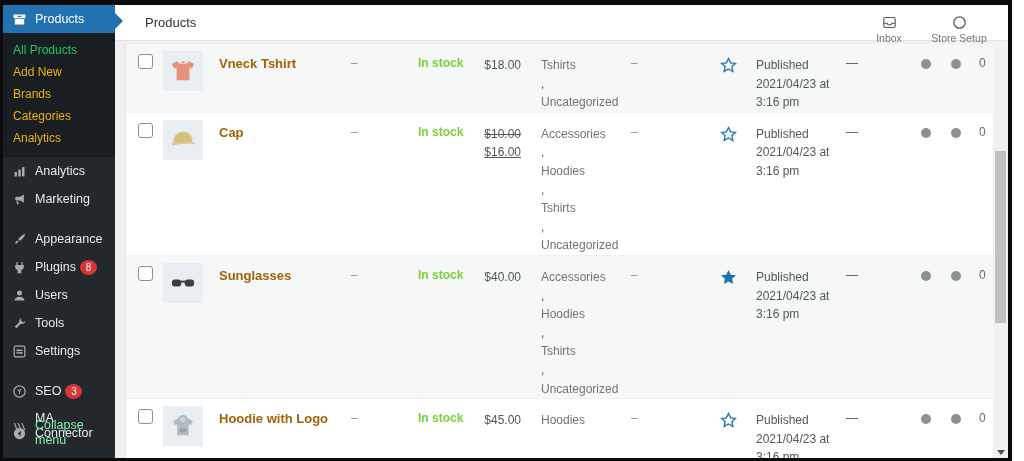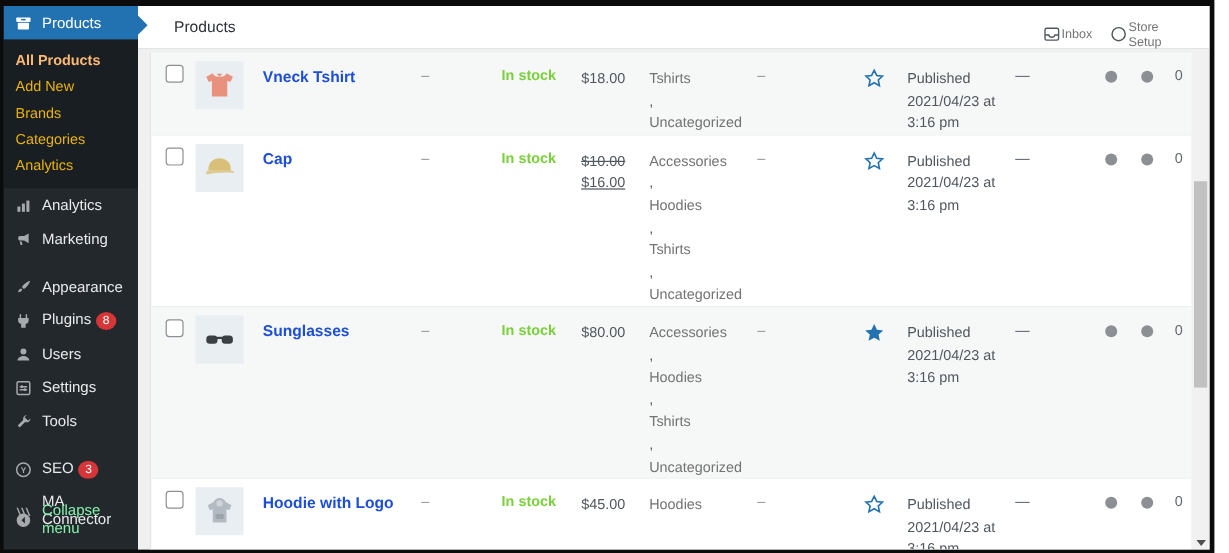--- a/index.html
+++ b/index.html
@@ -8,54 +8,54 @@
   
   .sidebar{position:absolute;left:3px;top:5px;bottom:3px;width:112px;background:#23282d;
            color:#f0f0f1;font-size:12.5px;overflow:hidden;}
   .side-item{display:flex;align-items:center;gap:8px;padding:6px 8px;color:#e8eaec;cursor:pointer;}
   .side-item .ic{width:16px;height:16px;flex:0 0 16px;color:#a7aaad;display:flex;align-items:center;justify-content:center;}
   .side-item .ic svg{width:15px;height:15px;}
   .side-item.active{background:#2271b1;color:#fff;}
   .side-item.active .ic{color:#fff;}
   .submenu{background:#191e23;padding:6px 0 8px 0;}
   .sub-item{padding:4px 10px;color:#eab308;font-size:12px;cursor:pointer;}
-  .sub-item.current{color:#fdba74;font-weight:bold;}
+  .sub-item.current{color:#22c55e;font-weight:normal;}
   .gap{height:12px;}
   .badge{display:inline-block;min-width:15px;height:15px;line-height:15px;border-radius:50%;
          background:#d63638;color:#fff;font-size:10px;text-align:center;margin-left:4px;padding:0 1px;}
   .collapse-item{position:absolute;bottom:4px;left:0;right:0;color:#86efac;}
   .menu-arrow{position:absolute;left:115px;top:13px;width:0;height:0;
               border-top:8px solid transparent;border-bottom:8px solid transparent;
               border-left:8px solid #2271b1;z-index:5;}
   .side-label{line-height:1.2;}
   
   .content{position:absolute;left:115px;top:5px;right:4px;bottom:3px;background:#f0f0f1;overflow:hidden;}
   .topbar{position:absolute;left:0;right:0;top:0;height:35px;background:#fff;border-bottom:1px solid #e2e4e7;
           display:flex;align-items:center;}
   .page-title{padding-left:30px;font-size:13px;color:#2c3338;font-weight:500;}
   .activity{margin-left:auto;display:flex;padding-right:14px;}
-  .activity-item{width:70px;display:flex;flex-direction:row;align-items:center;justify-content:center;
+  .activity-item{width:70px;display:flex;flex-direction:column;align-items:center;justify-content:center;
                  color:#50575e;cursor:pointer;padding-top:12px;}
   .activity-item svg{width:17px;height:17px;}
   .activity-item .alabel{font-size:10.5px;color:#757575;margin-top:1px;}
   
   .table{position:absolute;left:10px;right:15px;top:39px;bottom:0;background:#fff;
          border-left:1px solid #e2e4e7;overflow:hidden;}
   .row{display:grid;grid-template-columns:30px 56px 132px 67px 60px 50px 105px 85px 40px 95px 65px 30px 30px 1fr;
        min-height:54px;border-top:1px solid #f0f0f1;font-size:12px;color:#50575e;align-items:start;}
   .row:first-child{border-top:none;}
   .row.striped{background:#f6f7f7;}
   .cell{padding-top:12px;}
   .cb-cell{padding:10px 0 0 12px;}
   .cb{display:inline-block;width:13px;height:13px;border:1px solid #8c8f94;border-radius:3px;background:#fff;cursor:pointer;}
   .thumb-cell{padding:7px 0 0 7px;}
   .thumb{width:40px;height:40px;background:#e9eef3;display:flex;align-items:center;justify-content:center;cursor:pointer;}
   .thumb svg{width:28px;height:28px;}
   .name-cell{padding:12px 0 0 7px;}
-  .name-link{color:#1d4ed8;font-weight:600;font-size:13px;text-decoration:none;cursor:pointer;}
+  .name-link{color:#a16207;font-weight:600;font-size:13px;text-decoration:none;cursor:pointer;}
   .sku-cell{padding-left:7px;color:#8c8f94;}
   .stock-cell{padding-left:7px;font-weight:bold;color:#7ad03a;}
   .price-cell{text-align:right;padding-right:0;line-height:1.55;}
   .price-old{text-decoration:line-through;display:block;}
   .price-new{text-decoration:underline;display:block;}
   .cats-cell{padding-left:20px;padding-right:12px;line-height:1.55;}
   .cat-link{color:#737373;text-decoration:none;cursor:pointer;}
   .tags-cell{padding-left:5px;color:#8c8f94;}
   .star-cell{padding-left:8px;}
   .star{width:19px;height:19px;color:#2271b1;cursor:pointer;display:inline-block;}
@@ -136,36 +136,36 @@
           <span class="ic">
             <svg viewBox="0 0 24 24" fill="currentColor">
               <circle cx="12" cy="8" r="4"></circle>
               <path d="M4 20c.5-4 4-6 8-6s7.5 2 8 6z"></path>
             </svg>
           </span>
           <span class="side-label">Users</span>
         </div>
         <div class="side-item">
           <span class="ic">
+            <svg viewBox="0 0 24 24" fill="currentColor">
+              <path d="M21.5 7.5a5.2 5.2 0 0 1-7.2 4.8L7 19.6 4.4 17l7.3-7.3A5.2 5.2 0 0 1 16.5 3l-2.9 2.9 4.5 4.5z"></path>
+            </svg>
+          </span>
+          <span class="side-label">Tools</span>
+        </div>
+        <div class="side-item">
+          <span class="ic">
             <svg viewBox="0 0 24 24">
               <rect x="3.5" y="3.5" width="17" height="17" rx="2" fill="none" stroke="currentColor" stroke-width="2"></rect>
               <path d="M7 10h10M7 14h10" stroke="currentColor" stroke-width="2" fill="none"></path>
               <circle cx="10" cy="10" r="1.8" fill="currentColor"></circle>
               <circle cx="14" cy="14" r="1.8" fill="currentColor"></circle>
             </svg>
           </span>
           <span class="side-label">Settings</span>
-        </div>
-        <div class="side-item">
-          <span class="ic">
-            <svg viewBox="0 0 24 24" fill="currentColor">
-              <path d="M21.5 7.5a5.2 5.2 0 0 1-7.2 4.8L7 19.6 4.4 17l7.3-7.3A5.2 5.2 0 0 1 16.5 3l-2.9 2.9 4.5 4.5z"></path>
-            </svg>
-          </span>
-          <span class="side-label">Tools</span>
         </div>
         <div class="gap"></div>
         <div class="side-item">
           <span class="ic">
             <svg viewBox="0 0 24 24">
               <circle cx="12" cy="12" r="9" fill="none" stroke="currentColor" stroke-width="2"></circle>
               <text x="12" y="16" font-size="11" text-anchor="middle" fill="currentColor" font-weight="bold">Y</text>
             </svg>
           </span>
           <span class="side-label">SEO<span class="badge">3</span></span>
@@ -285,21 +285,21 @@
                 <rect x="13.5" y="9" width="8" height="6" rx="2.5"></rect>
                 <rect x="10" y="10" width="4" height="1.6"></rect>
               </svg>
             </div>
           </div>
           <div class="name-cell">
             <div class="name-link">Sunglasses</div>
           </div>
           <div class="cell sku-cell">–</div>
           <div class="cell stock-cell">In stock</div>
-          <div class="cell price-cell">$80.00</div>
+          <div class="cell price-cell">$40.00</div>
           <div class="cell cats-cell"><div class="cat-link">Accessories</div>, <div class="cat-link">Hoodies</div>, <div class="cat-link">Tshirts</div>, <div class="cat-link">Uncategorized</div></div>
           <div class="cell tags-cell">–</div>
           <div class="cell star-cell"><div class="star"><svg viewBox="0 0 24 24" fill="currentColor">
                 <path d="M12 2.5l2.9 6 6.6.8-4.9 4.4 1.3 6.5-5.9-3.3-5.9 3.3 1.3-6.5L2.5 9.3l6.6-.8z"></path>
               </svg></div></div>
           <div class="cell date-cell">
             <div>Published</div>
             <div>2021/04/23 at</div>
             <div>3:16 pm</div>
           </div>

